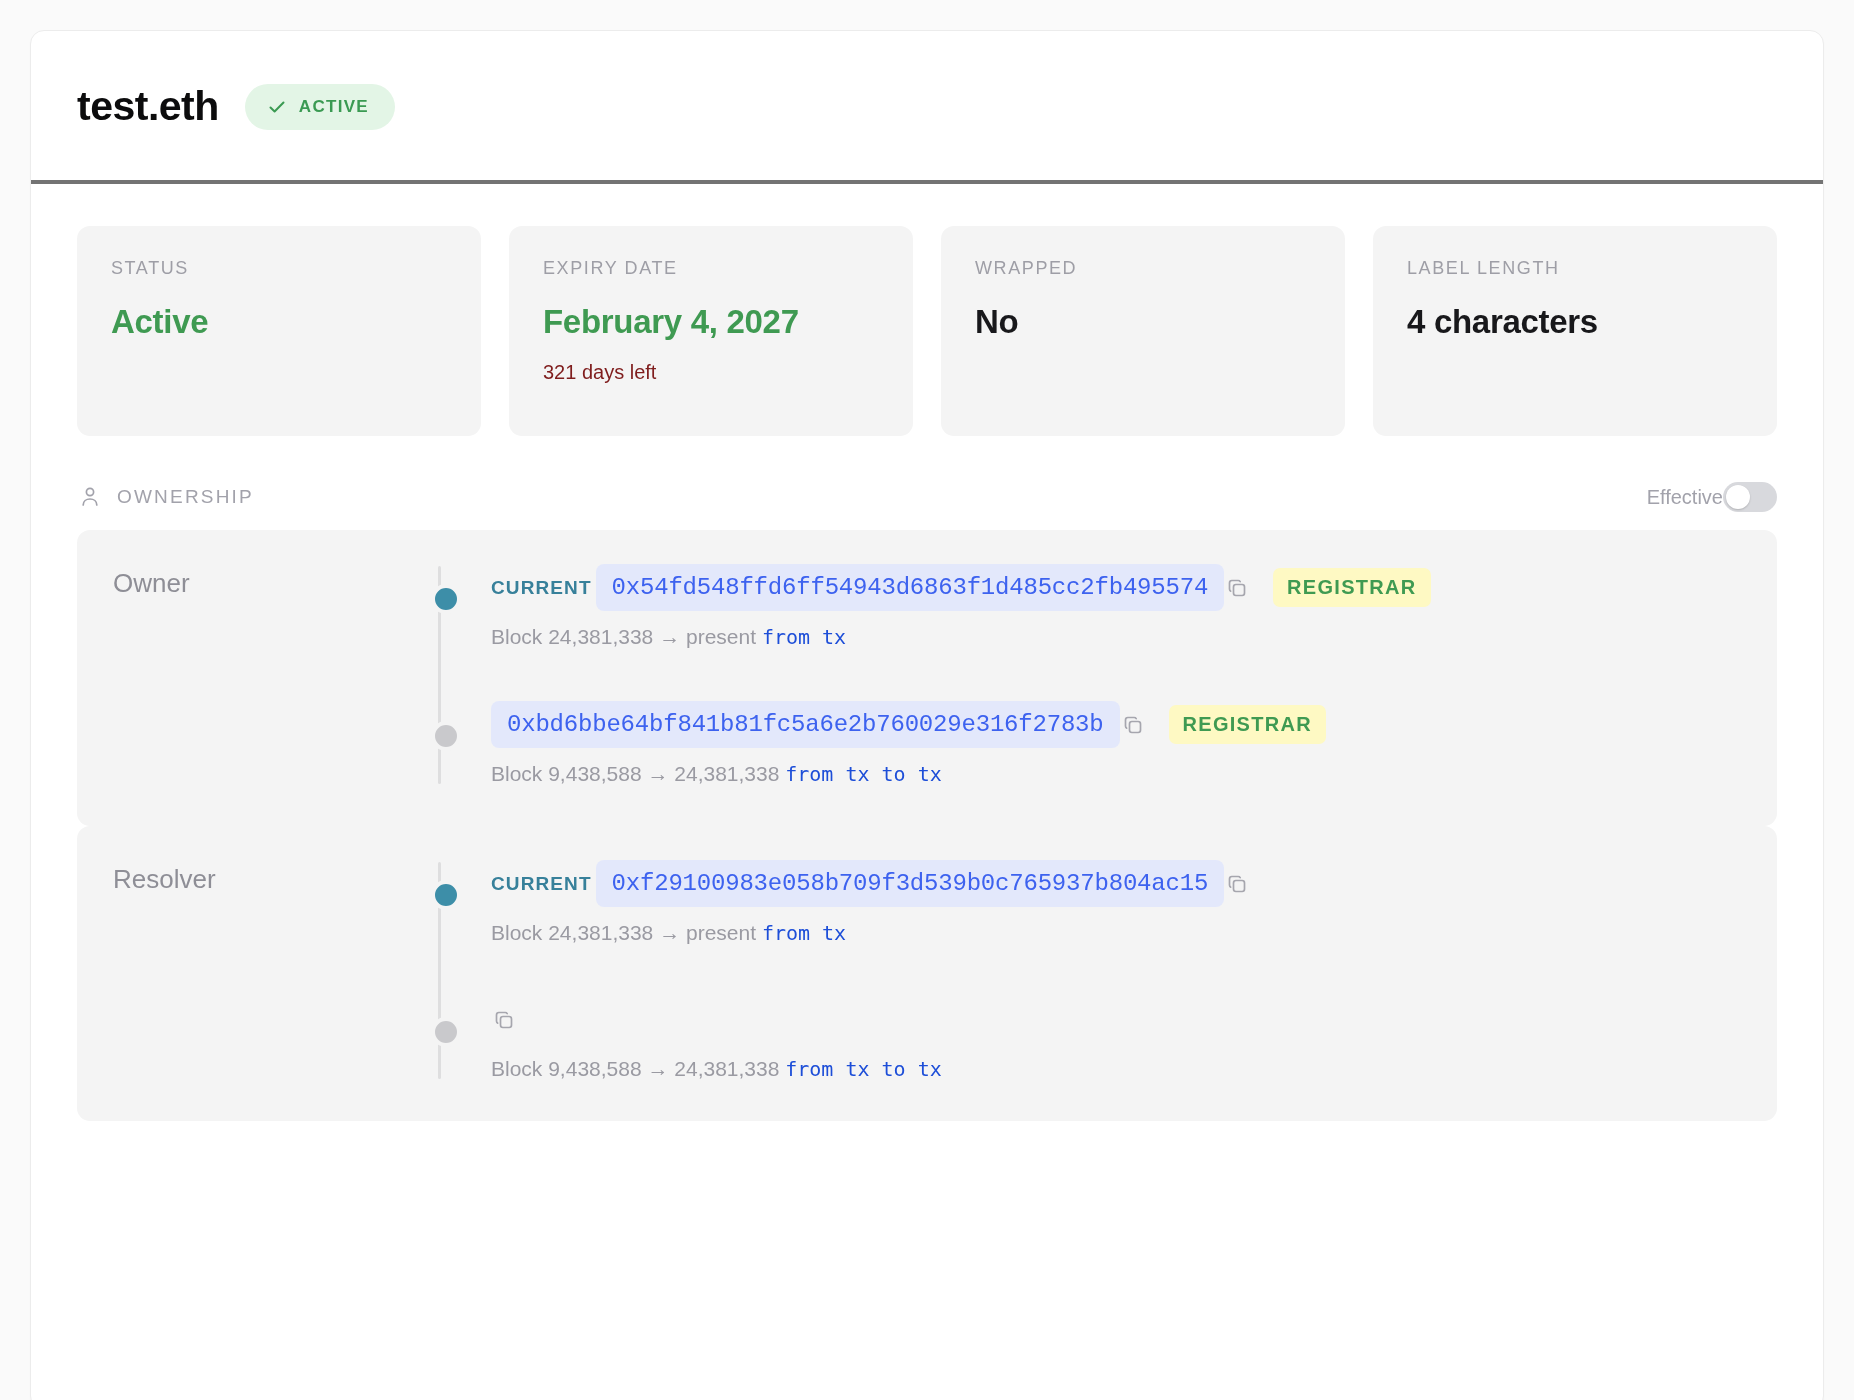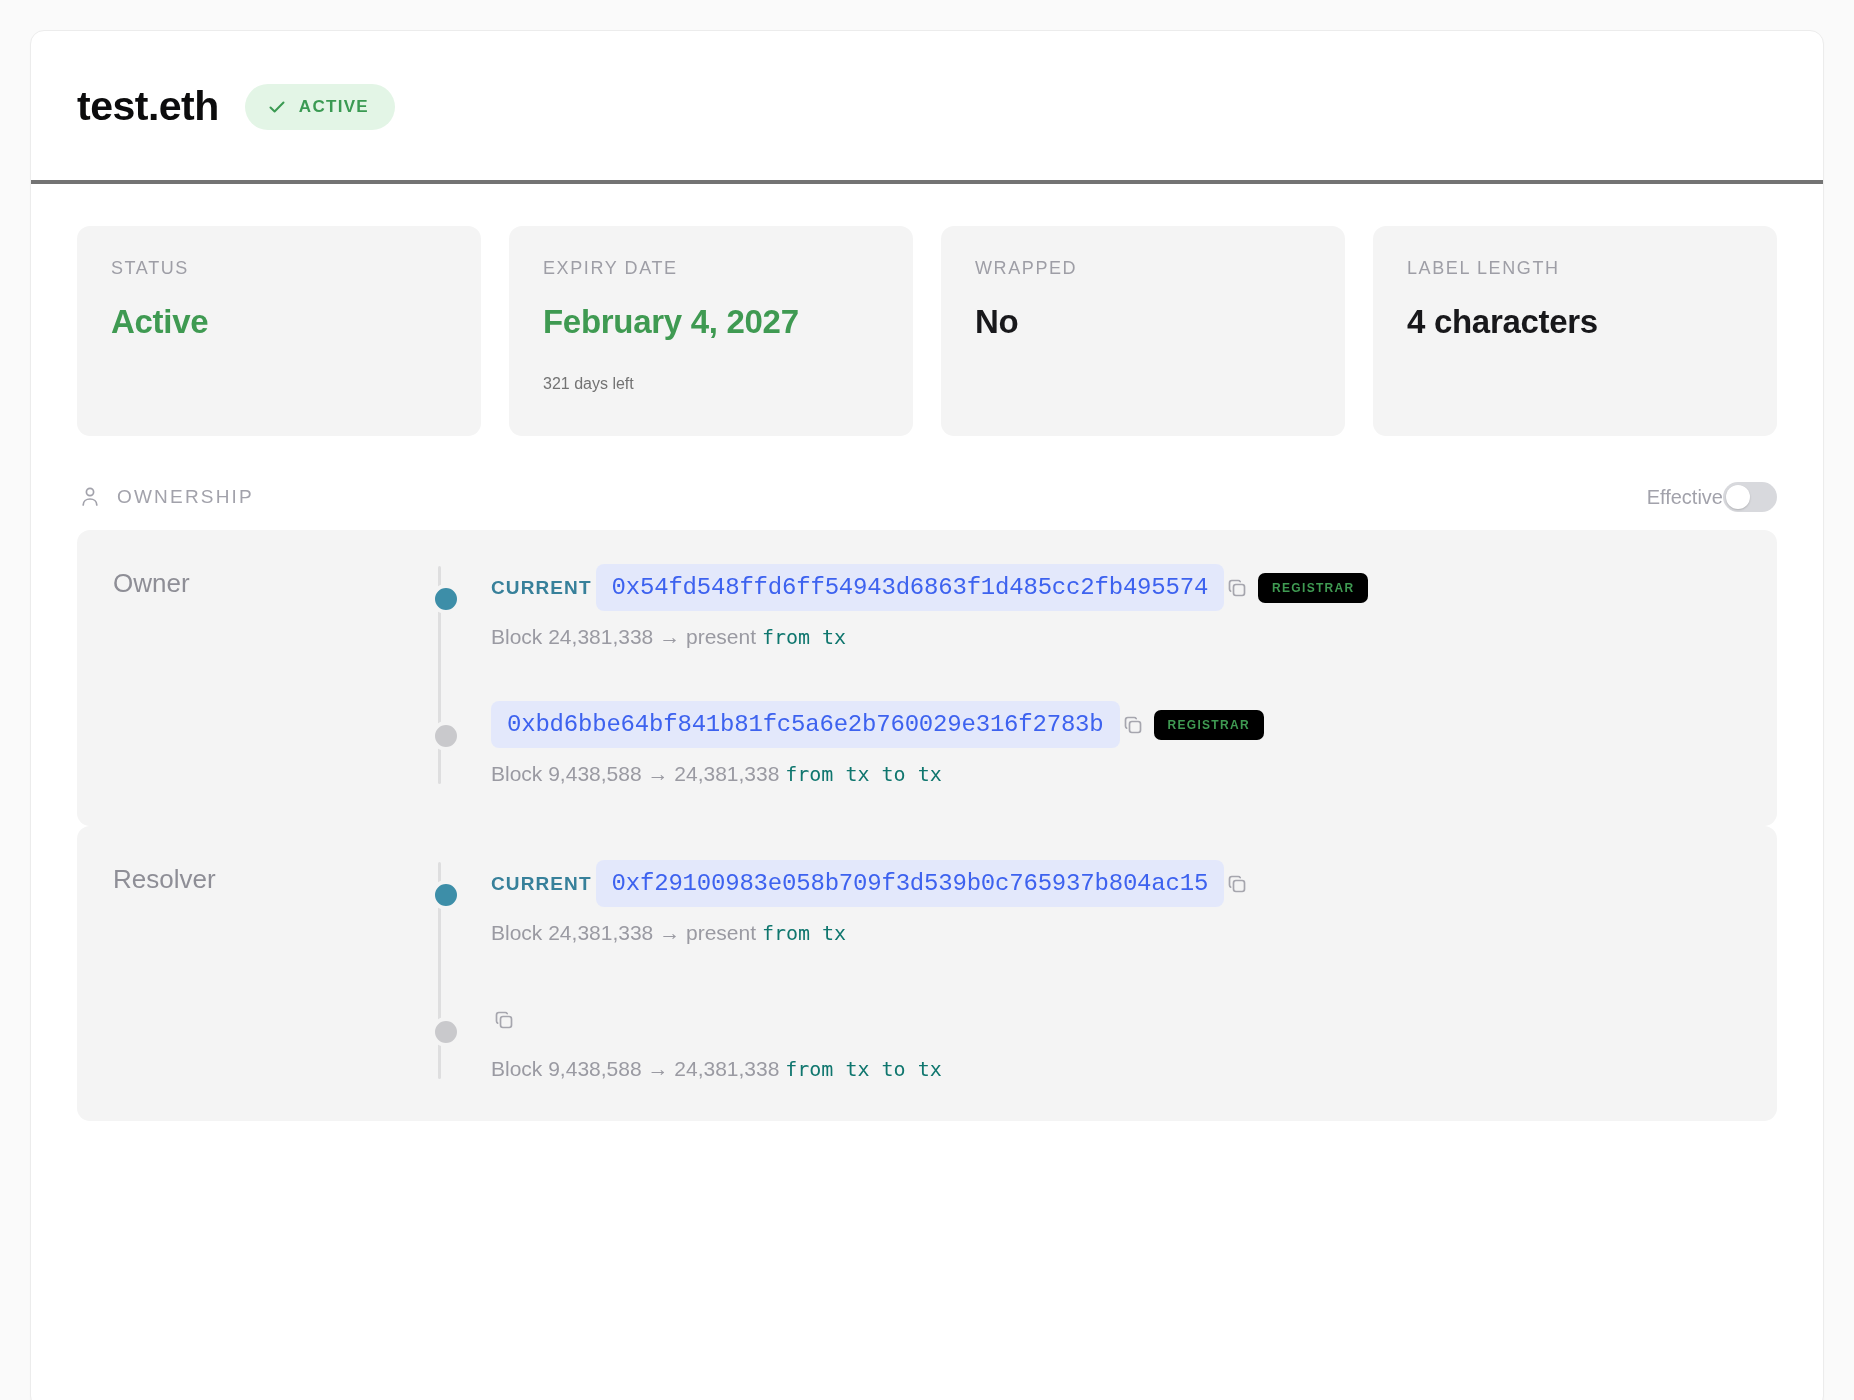--- a/index.html
+++ b/index.html
@@ -78,23 +78,23 @@
     margin-bottom: 24px;
   }
   .stat-value {
     font-size: 33px;
     font-weight: 700;
     color: #18181b;
     letter-spacing: -0.3px;
   }
   .stat-value.green { color: #3f9a52; }
   .stat-sub {
-    margin-top: 34px;
-    font-size: 16px;
-    color: #737373;
+    margin-top: 20px;
+    font-size: 20px;
+    color: #7f1d1d;
     font-weight: 400;
   }
 
   
   .section-head {
     display: flex;
     align-items: center;
     padding: 46px 46px 18px 46px;
   }
   .section-head .sh-icon {
@@ -197,37 +197,37 @@
   }
   .copy-icon {
     width: 26px; height: 26px;
     color: #a6a6ae;
     cursor: pointer;
     flex: none;
     display: inline-flex;
     align-items: center; justify-content: center;
   }
   .badge-registrar {
-    background: #000000;
+    background: #fef9c3;
     color: #3f9a52;
-    font-size: 12px;
+    font-size: 20px;
     font-weight: 700;
     letter-spacing: 1.3px;
     border-radius: 7px;
     padding: 8px 14px;
-    margin-left: 8px;
+    margin-left: 23px;
   }
   .tl-meta {
     margin-top: 14px;
     font-size: 21px;
     color: #9a9aa2;
   }
   .tl-meta .mono-link {
     font-family: "DejaVu Sans Mono", monospace;
-    color: #0f766e;
+    color: #1d4ed8;
     cursor: pointer;
     font-size: 20px;
   }
   .arrow { color: #9a9aa2; }
 </style>
 </head>
 <body>
 
 <div class="page">
   <div class="card">

